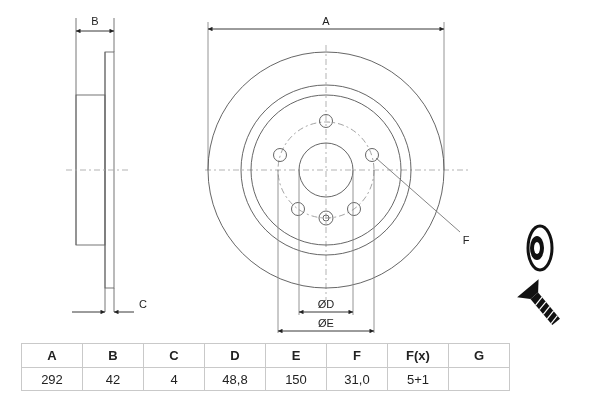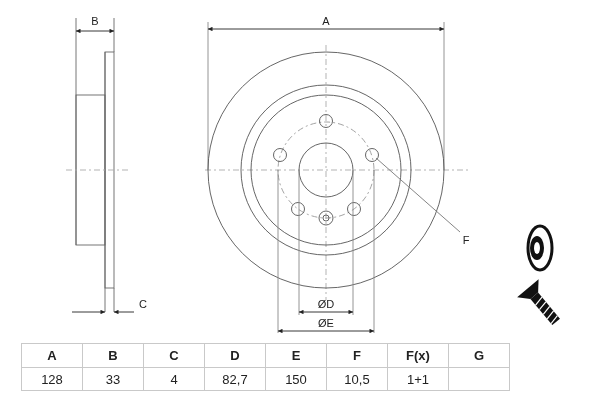--- a/index.html
+++ b/index.html
@@ -100,23 +100,23 @@
     <td>A</td>
     <td>B</td>
     <td>C</td>
     <td>D</td>
     <td>E</td>
     <td>F</td>
     <td>F(x)</td>
     <td>G</td>
   </tr>
   <tr>
-    <td>128</td>
-    <td>33</td>
+    <td>292</td>
+    <td>42</td>
     <td>4</td>
-    <td>82,7</td>
+    <td>48,8</td>
     <td>150</td>
-    <td>10,5</td>
-    <td>1+1</td>
+    <td>31,0</td>
+    <td>5+1</td>
     <td></td>
   </tr>
 </tbody>
   </table>
 
 </body></html>

